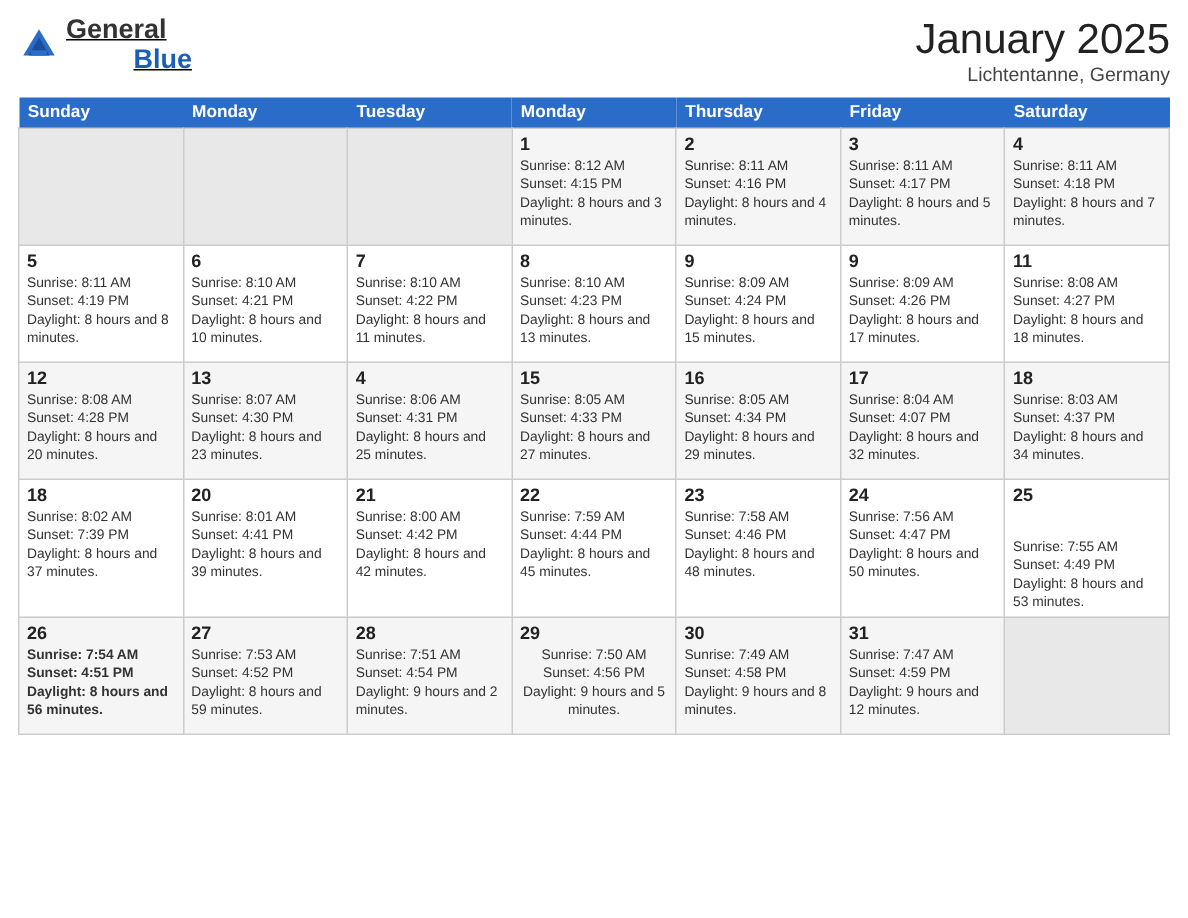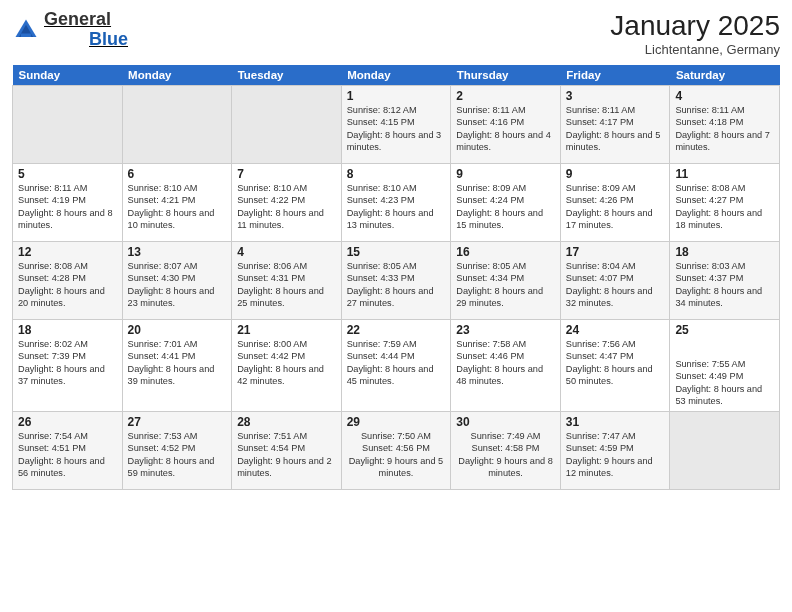--- a/index.html
+++ b/index.html
@@ -246,21 +246,21 @@
         </tr>
         <tr>
           <td>
             <span class="day-num">18</span>
             <div class="cell-text" style="white-space: pre-line;">Sunrise: 8:02 AM
 Sunset: 7:39 PM
 Daylight: 8 hours and 37 minutes.</div>
           </td>
           <td>
             <span class="day-num">20</span>
-            <div class="cell-text" style="white-space: pre-line;">Sunrise: 7:01 AM
+            <div class="cell-text" style="white-space: pre-line;">Sunrise: 8:01 AM
 Sunset: 4:41 PM
 Daylight: 8 hours and 39 minutes.</div>
           </td>
           <td>
             <span class="day-num">21</span>
             <div class="cell-text" style="white-space: pre-line;">Sunrise: 8:00 AM
 Sunset: 4:42 PM
 Daylight: 8 hours and 42 minutes.</div>
           </td>
           <td>
@@ -284,21 +284,21 @@
           <td>
             <span class="day-num">25</span>
             <div class="cell-text" style="white-space: pre-line; margin-top: 21px;">Sunrise: 7:55 AM
 Sunset: 4:49 PM
 Daylight: 8 hours and 53 minutes.</div>
           </td>
         </tr>
         <tr>
           <td>
             <span class="day-num">26</span>
-            <div class="cell-text" style="white-space: pre-line;">Sunrise: 7:54 AM
+            <div class="cell-text" style="white-space: pre-line; font-weight: bold;">Sunrise: 7:54 AM
 Sunset: 4:51 PM
 Daylight: 8 hours and 56 minutes.</div>
           </td>
           <td>
             <span class="day-num">27</span>
             <div class="cell-text" style="white-space: pre-line;">Sunrise: 7:53 AM
 Sunset: 4:52 PM
 Daylight: 8 hours and 59 minutes.</div>
           </td>
           <td>
@@ -308,21 +308,21 @@
 Daylight: 9 hours and 2 minutes.</div>
           </td>
           <td>
             <span class="day-num">29</span>
             <div class="cell-text" style="white-space: pre-line; text-align: center;">Sunrise: 7:50 AM
 Sunset: 4:56 PM
 Daylight: 9 hours and 5 minutes.</div>
           </td>
           <td>
             <span class="day-num">30</span>
-            <div class="cell-text" style="white-space: pre-line; text-align: center;">Sunrise: 7:49 AM
+            <div class="cell-text" style="white-space: pre-line;">Sunrise: 7:49 AM
 Sunset: 4:58 PM
 Daylight: 9 hours and 8 minutes.</div>
           </td>
           <td>
             <span class="day-num">31</span>
             <div class="cell-text" style="white-space: pre-line;">Sunrise: 7:47 AM
 Sunset: 4:59 PM
 Daylight: 9 hours and 12 minutes.</div>
           </td>
           <td class="empty-cell"></td>

